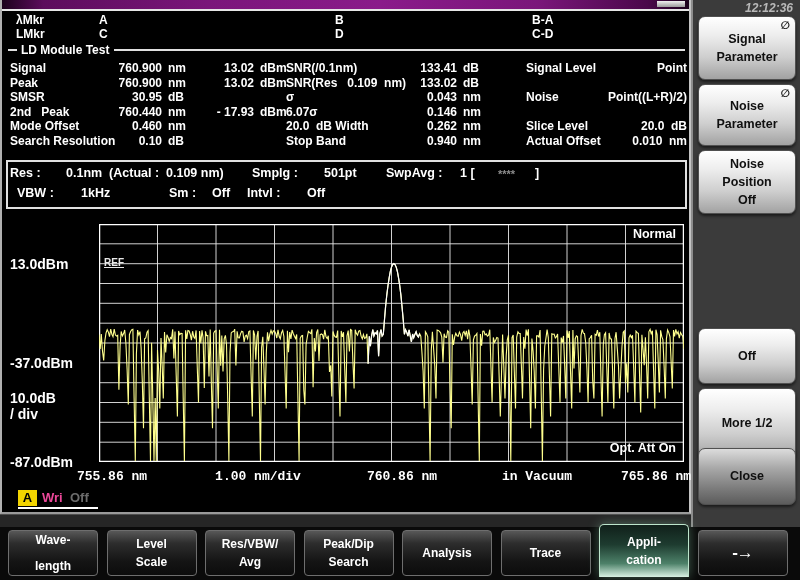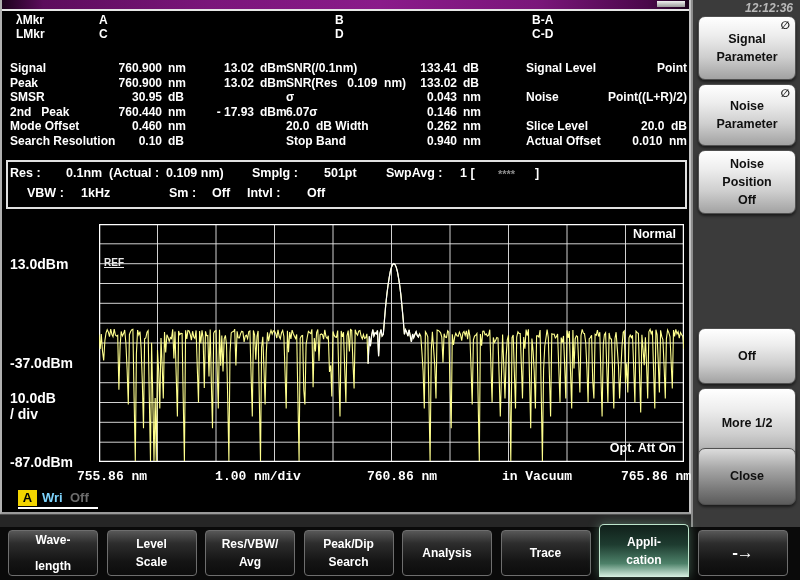--- a/index.html
+++ b/index.html
@@ -32,36 +32,36 @@
   .c-mv{left:380px;width:75px;text-align:right}
   .c-mu{left:461px}
   .c-rl{left:524px}
   .c-rv{left:558px;width:127px;text-align:right}
   
   .sweepbox{position:absolute;left:4px;top:160px;width:681px;height:49px;border:2px solid #e0e0e0;box-sizing:border-box;font-size:12.5px;}
   .sweepbox span{position:absolute;white-space:pre;}
   .sl1{top:4px}.sl2{top:24px}
   .sp-res{left:2px}.sp-resv{left:58px}.sp-smp{left:244px}.sp-smpv{left:316px}
   .sp-swa{left:378px}.sp-swav{left:452px}.sp-stars{left:490px;color:#8d8d8d;font-size:11px;top:6px}.sp-br{left:527px}
-  .sp-vbw{left:19px}.sp-vbwv{left:73px}.sp-sm{left:161px}.sp-smv{left:204px}.sp-int{left:239px}.sp-intv{left:299px}
+  .sp-vbw{left:9px}.sp-vbwv{left:73px}.sp-sm{left:161px}.sp-smv{left:204px}.sp-int{left:239px}.sp-intv{left:299px}
   
   .plot{position:absolute;left:97px;top:224px;width:585px;height:238px;}
   .plot svg{position:absolute;left:0;top:0;}
   .ref-lbl{position:absolute;left:5px;top:33px;font-size:10px;color:#e8e8e8;text-decoration:underline;}
   .mode-lbl{position:absolute;right:8px;top:3px;font-size:12.5px;}
   .optatt-lbl{position:absolute;right:8px;bottom:7px;font-size:12.5px;}
   .ylab{position:absolute;left:8px;font-size:14px;}
   .y-ref{top:256px}.y-mid{top:355px}.y-s1{top:390px}.y-s2{top:406px}.y-bot{top:454px}
   .xlab{position:absolute;top:469px;font-size:13px;transform:translateX(-50%);white-space:pre;font-family:Liberation Mono, monospace;}
   .x0{left:110px}.x1{left:256px}.x2{left:400px}.x3{left:535px}.x4{left:654px}
   
   .tind{position:absolute;left:16px;top:490px;height:20px;font-size:13px;}
   .tind .tbox{position:absolute;left:0;top:0;width:19px;height:16px;background:#f2d400;color:#000;
         text-align:center;line-height:16px;font-size:13px;}
-  .tind .tmode{position:absolute;left:24px;top:0px;color:#7dd3fc}
+  .tind .tmode{position:absolute;left:24px;top:0px;color:#ec4899}
   .tind .tstate{position:absolute;left:52px;top:0px;color:#6b6b6b}
   .tind .tline{position:absolute;left:0;top:17px;width:80px;height:2px;background:#fff;}
   
   .strip{position:absolute;left:0;top:514px;width:691px;height:13px;background:#262626;border-top:1px solid #4e4e4e;}
   
   .panel{position:absolute;left:691px;top:0;width:109px;height:527px;background:#3b3b3b;border-left:2px solid #8d8d8d;box-sizing:border-box;}
   .clock{position:absolute;right:7px;top:1px;font-size:12px;color:#b8b8b8;font-style:italic;}
   .softkey{position:absolute;left:5px;width:98px;border-radius:7px;border:1px solid #505050;box-sizing:border-box;
         background:linear-gradient(180deg,#ffffff 0%,#ededed 30%,#cecece 65%,#a2a2a2 100%);
         color:#101010;display:flex;flex-direction:column;justify-content:center;align-items:center;
@@ -94,20 +94,25 @@
       <span class="mc2">B</span>
       <span class="mc3">B-A</span>
     </div>
     <div class="mk r2">
       <span class="mc0">LMkr</span>
       <span class="mc1">C</span>
       <span class="mc2">D</span>
       <span class="mc3">C-D</span>
     </div>
 
+    <div class="section">
+      <div class="rule l"></div>
+      <span>LD Module Test</span>
+      <div class="rule r"></div>
+    </div>
 
     <div id="meas-rows">
         <div class="mrow">
           <span class="c-lab">Signal</span>
           <span class="c-v1">760.900</span>
           <span class="c-u1">nm</span>
           <span class="c-v2">13.02</span>
           <span class="c-u2">dBm</span>
           <span class="c-ml">SNR(/0.1nm)</span>
           <span class="c-mv">133.41</span>

